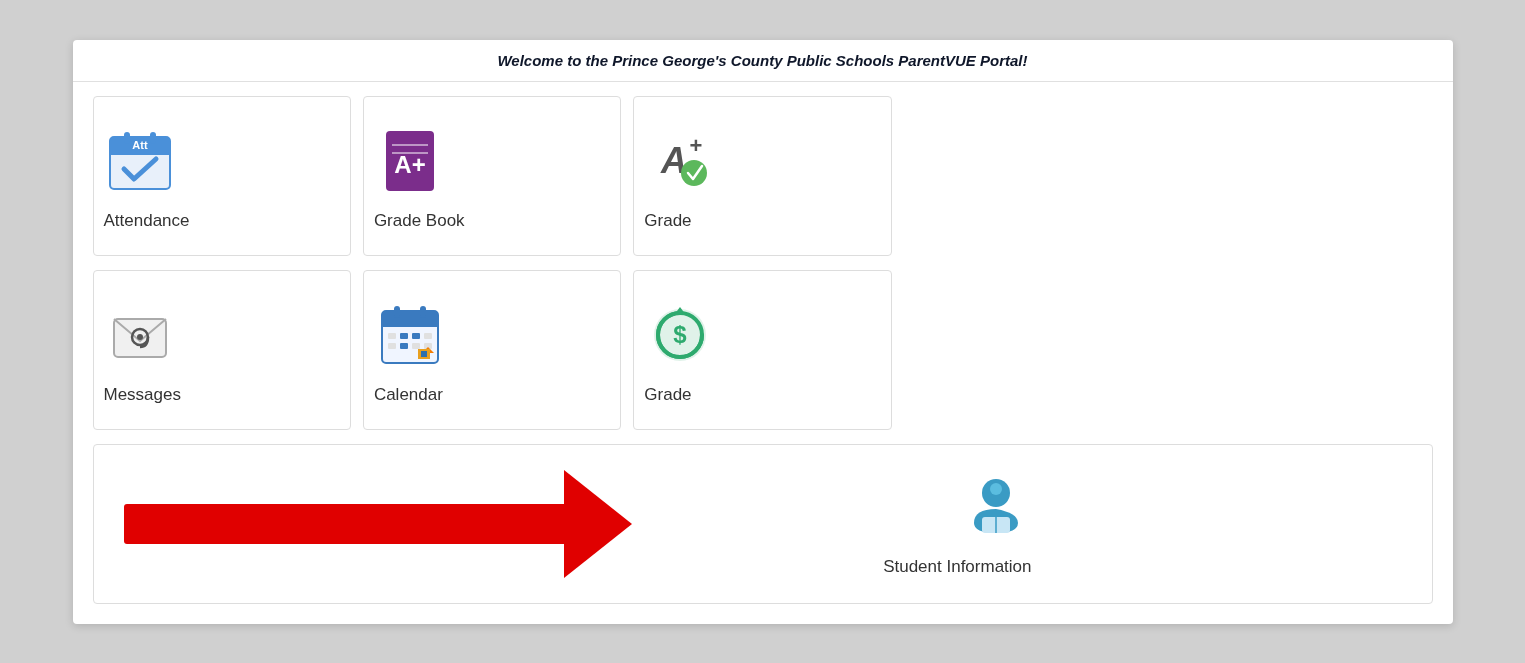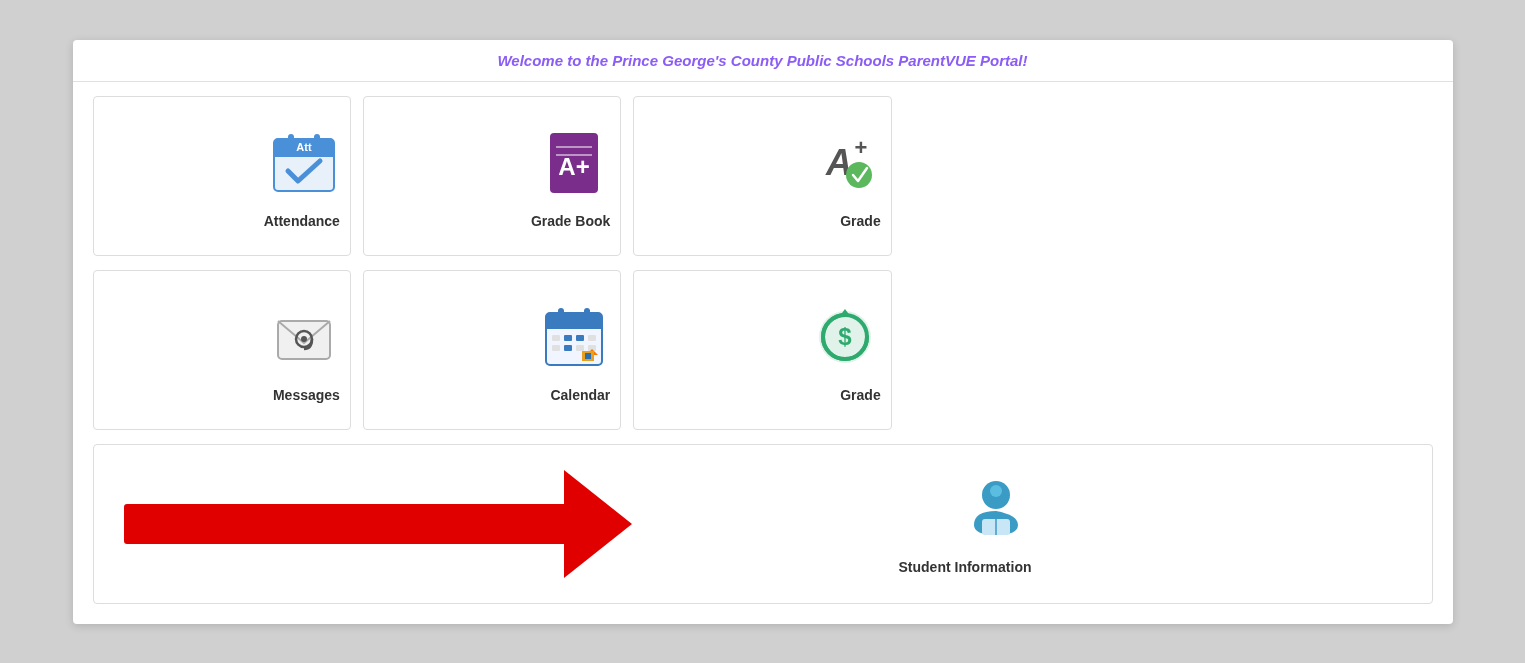--- a/index.html
+++ b/index.html
@@ -19,57 +19,57 @@
       padding: 0 0 20px 0;
       box-shadow: 0 2px 8px rgba(0,0,0,0.15);
     }
     .welcome-bar {
       text-align: center;
       padding: 12px 20px;
       border-bottom: 1px solid #e0e0e0;
       font-style: italic;
       font-weight: bold;
       font-size: 15px;
-      color: #8b5cf6;
+      color: #0f172a;
     }
     .grid-section {
       display: grid;
       grid-template-columns: repeat(5, 1fr);
       gap: 12px;
       padding: 14px 20px;
     }
     .grid-section-bottom {
       display: grid;
       grid-template-columns: repeat(5, 1fr);
       gap: 12px;
       padding: 0 20px 14px 20px;
     }
     .tile {
       border: 1px solid #ddd;
       border-radius: 4px;
       display: flex;
       flex-direction: column;
-      align-items: flex-end;
+      align-items: flex-start;
       justify-content: center;
       padding: 20px 10px 16px;
       cursor: pointer;
       transition: background 0.15s;
       min-height: 160px;
     }
     .tile-icon {
       width: 72px;
       height: 72px;
       display: flex;
       align-items: center;
       justify-content: center;
       margin-bottom: 14px;
     }
     .tile-label {
-      font-size: 14px;
-      font-weight: bold;
+      font-size: 17px;
+      font-weight: normal;
       color: #333;
       text-align: center;
     }
   </style>
 </head>
 <body>
 
 <div class="portal-container">
   <div class="welcome-bar">
     <span>Welcome to the Prince George's County Public Schools ParentVUE Portal!</span>

